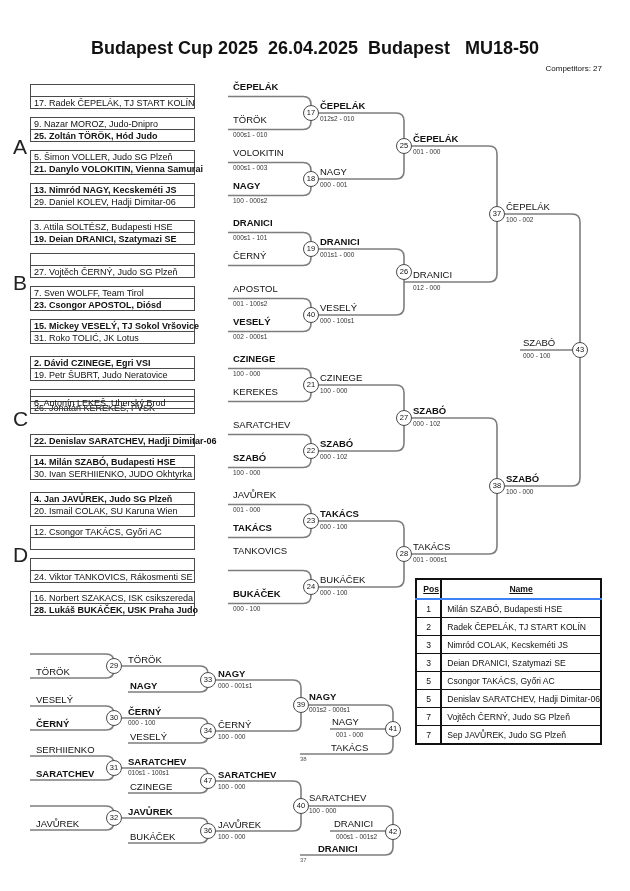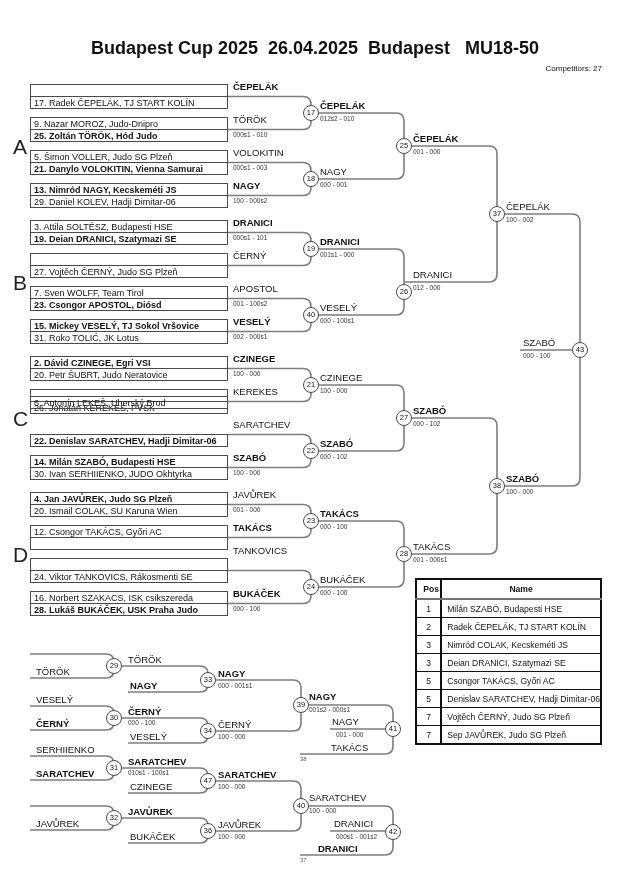--- a/index.html
+++ b/index.html
@@ -1,30 +1,30 @@
 <!DOCTYPE html>
 <html><head>
 <meta charset="utf-8">
 <style>
   html,body{margin:0;padding:0;background:#fff;}
   body{width:630px;height:891px;position:relative;font-family:"Liberation Sans",sans-serif;color:#111;overflow:hidden;}
   svg.lines{position:absolute;left:0;top:0;}
   .title{position:absolute;left:0;right:0;top:38px;text-align:center;font-size:18px;font-weight:bold;white-space:pre;}
   .competitors{position:absolute;right:28px;top:64px;font-size:8px;}
   .glt{position:absolute;left:13px;font-size:21px;color:#222;}
-  .bx{position:absolute;left:30px;width:198px;height:13px;border:1px solid #4a4a4a;font-size:9px;line-height:12px;padding-left:3px;white-space:nowrap;box-sizing:border-box;background:transparent;}
+  .bx{position:absolute;left:30px;width:165px;height:13px;border:1px solid #4a4a4a;font-size:9px;line-height:12px;padding-left:3px;white-space:nowrap;box-sizing:border-box;background:transparent;}
   .wl{position:absolute;font-size:9.5px;white-space:nowrap;}
   .sc{position:absolute;font-size:6.5px;color:#333;white-space:nowrap;}
   .b{font-weight:bold;}
   .cir{position:absolute;width:16px;height:16px;border:1.4px solid #4a4a4a;border-radius:50%;background:#fff;font-size:7.5px;text-align:center;line-height:14px;box-sizing:border-box;z-index:3;}
   .tag{position:absolute;font-size:6px;color:#555;}
   .results-title{position:absolute;left:415px;top:581px;width:187px;text-align:center;font-size:15px;font-weight:bold;}
   table.res{position:absolute;left:415px;top:578px;width:187px;border-collapse:collapse;border:2px solid #111;background:#fff;}
   table.res th,table.res td{border:1px solid #111;font-size:8.6px;padding:0 0 0 5px;height:17px;white-space:nowrap;overflow:hidden;}
-  table.res th{height:18px;font-weight:bold;border-bottom:2px solid #737373;}
+  table.res th{height:18px;font-weight:bold;border-bottom:2px solid #3b82f6;text-decoration:underline;}
   table.res th.posh,table.res td.pos{width:40px;border-right:2px solid #111;}
   table.res td.pos{text-align:center;padding:0;}
   table.res th.nameh{text-align:center;padding:0;}
   .lbl{z-index:2;}
 </style>
 </head>
 <body>
 
 <svg class="lines" width="630" height="891" viewBox="0 0 630 891">
   <g fill="none" stroke="#7d7d7d" stroke-width="1.6">
@@ -169,21 +169,21 @@
 <div class="bx" style="top:195px">29. Daniel KOLEV, Hadji Dimitar-06</div>
 <div class="bx" style="top:220px">3. Attila SOLTÉSZ, Budapesti HSE</div>
 <div class="bx b" style="top:232px">19. Deian DRANICI, Szatymazi SE</div>
 <div class="bx" style="top:253px"></div>
 <div class="bx" style="top:265px">27. Vojtěch ČERNÝ, Judo SG Plzeň</div>
 <div class="bx" style="top:286px">7. Sven WOLFF, Team Tirol</div>
 <div class="bx b" style="top:298px">23. Csongor APOSTOL, Diósd</div>
 <div class="bx b" style="top:319px">15. Mickey VESELÝ, TJ Sokol Vršovice</div>
 <div class="bx" style="top:331px">31. Roko TOLIĆ, JK Lotus</div>
 <div class="bx b" style="top:356px">2. Dávid CZINEGE, Egri VSI</div>
-<div class="bx" style="top:368px">20. Petr ŠUBRT, Judo Neratovice</div>
+<div class="bx" style="top:368px">19. Petr ŠUBRT, Judo Neratovice</div>
 <div class="bx" style="top:389px"></div>
 <div class="bx" style="top:401px">26. Jonatán KEREKES, PVSK</div>
 <div class="bx" style="top:396px">6. Antonín LEKEŠ, Uherský Brod</div>
 <div class="bx b" style="top:434px">22. Denislav SARATCHEV, Hadji Dimitar-06</div>
 <div class="bx b" style="top:455px">14. Milán SZABÓ, Budapesti HSE</div>
 <div class="bx" style="top:467px">30. Ivan SERHIIENKO, JUDO Okhtyrka</div>
 <div class="bx b" style="top:492px">4. Jan JAVŮREK, Judo SG Plzeň</div>
 <div class="bx" style="top:504px">20. Ismail COLAK, SU Karuna Wien</div>
 <div class="bx" style="top:525px">12. Csongor TAKÁCS, Győri AC</div>
 <div class="bx" style="top:537px"></div>
@@ -194,21 +194,21 @@
 
 <div class="cir" style="left:303px;top:105px">17</div>
 <div class="cir" style="left:303px;top:171px">18</div>
 <div class="cir" style="left:303px;top:241px">19</div>
 <div class="cir" style="left:303px;top:307px">40</div>
 <div class="cir" style="left:303px;top:377px">21</div>
 <div class="cir" style="left:303px;top:443px">22</div>
 <div class="cir" style="left:303px;top:513px">23</div>
 <div class="cir" style="left:303px;top:579px">24</div>
 <div class="cir" style="left:396px;top:138px">25</div>
-<div class="cir" style="left:396px;top:284px">26</div>
+<div class="cir" style="left:396px;top:264px">26</div>
 <div class="cir" style="left:396px;top:410px">27</div>
 <div class="cir" style="left:396px;top:546px">28</div>
 <div class="cir" style="left:489px;top:206px">37</div>
 <div class="cir" style="left:489px;top:478px">38</div>
 <div class="cir" style="left:572px;top:342px">43</div>
 
 <div class="wl lbl" style="left:36px;top:666px">TÖRÖK</div>
 <div class="wl lbl" style="left:36px;top:694px">VESELÝ</div>
 <div class="wl b lbl" style="left:36px;top:718px">ČERNÝ</div>
 <div class="wl lbl" style="left:36px;top:744px">SERHIIENKO</div>

